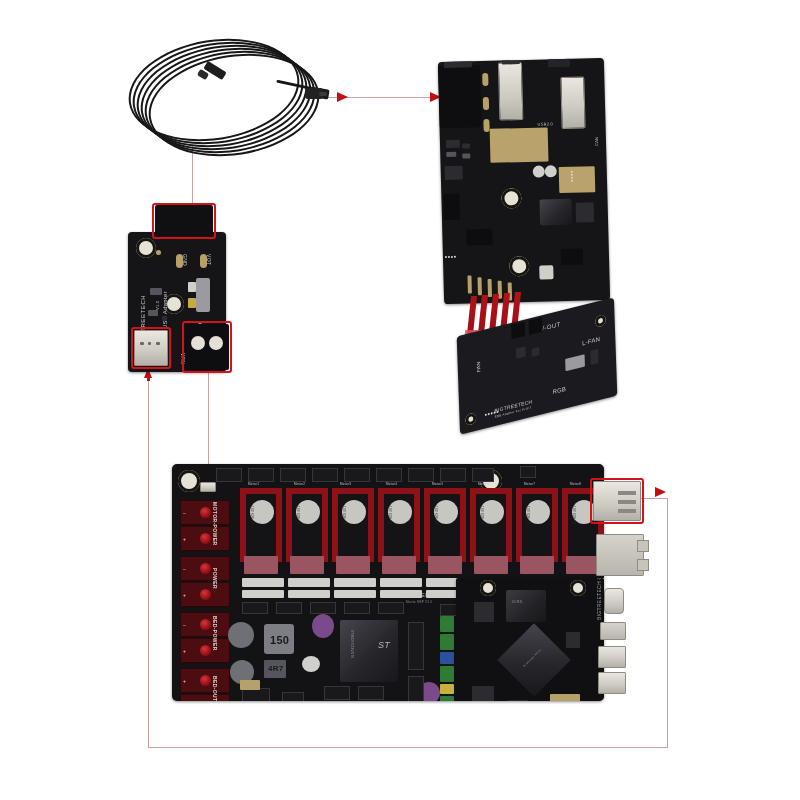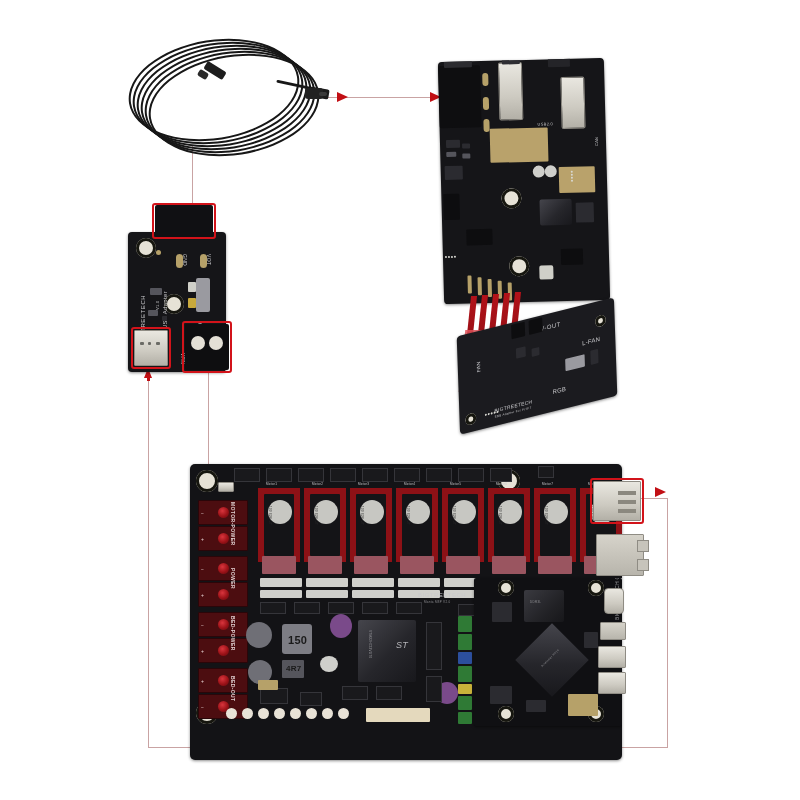--- a/index.html
+++ b/index.html
@@ -253,21 +253,21 @@
   <div class="comp" style="position:absolute;left:140px;top:342px;width:4px;height:3px;background:#6b6b66;"></div>
   <div class="comp" style="position:absolute;left:148px;top:342px;width:3px;height:3px;background:#6b6b66;"></div>
   <div class="comp" style="position:absolute;left:156px;top:342px;width:4px;height:3px;background:#6b6b66;"></div>
   <div class="hl" style="left:131px;top:327px;width:40px;height:42px;"></div>
 
   <div class="comp" style="position:absolute;left:185px;top:324px;width:44px;height:46px;background:#0e0e10;border-radius:2px;"></div>
   <div class="comp" style="position:absolute;left:191px;top:336px;width:14px;height:14px;background:#e4e0d6;border-radius:50%;"></div>
   <div class="comp" style="position:absolute;left:209px;top:336px;width:14px;height:14px;background:#e4e0d6;border-radius:50%;"></div>
   <div class="hl" style="left:182px;top:321px;width:50px;height:52px;"></div>
 
-  <div class="pcb" style="left:190px;top:464px;width:432px;height:296px;background:#131316;border-radius:5px;">
+  <div class="pcb" style="left:172px;top:464px;width:432px;height:237px;background:#131316;border-radius:5px;">
 
     <div class="hole" style="left:6px;top:6px;width:22px;height:22px;"></div>
     <div class="hole" style="left:308px;top:6px;width:22px;height:22px;"></div>
     <div class="hole" style="left:6px;top:238px;width:22px;height:22px;"></div>
     <div class="hole" style="left:222px;top:82px;width:18px;height:18px;"></div>
 
     <div>
       <div class="hdr" style="left:44px;top:4px;width:26px;height:14px;"></div>
       <div class="hdr" style="left:76px;top:4px;width:26px;height:14px;"></div>
       <div class="hdr" style="left:108px;top:4px;width:26px;height:14px;"></div>

